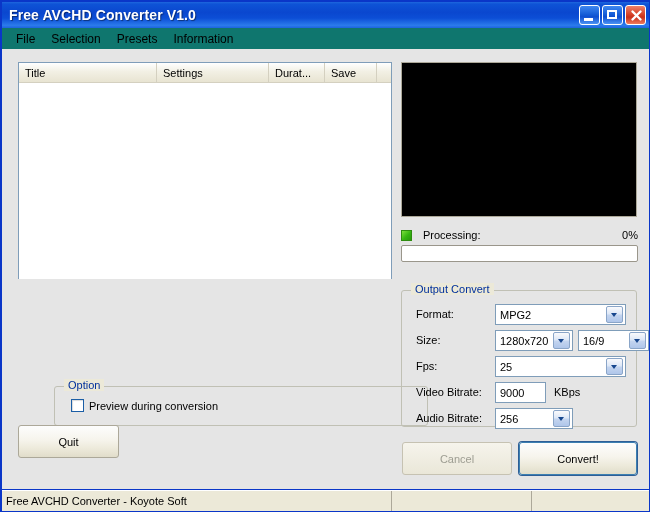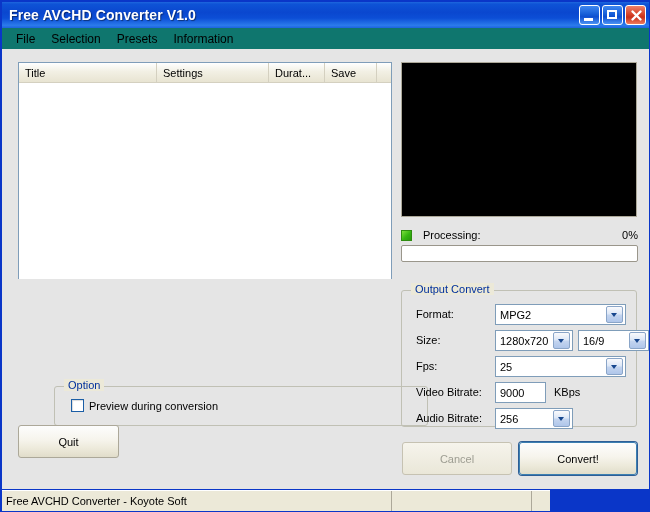--- a/index.html
+++ b/index.html
@@ -356,21 +356,21 @@
   .btn.disabled { color:#9D9D92; background: linear-gradient(to bottom,#F6F4EC,#EAE7D8); border-color:#C6C2B2; }
 
   #btn-quit    { left: 16px;  top: 376px; width: 101px; height: 33px; }
   #btn-cancel  { left: 400px; top: 393px; width: 110px; height: 33px; }
   #btn-convert { left: 517px; top: 393px; width: 118px; height: 33px; }
 
   
   .statusbar {
     position: absolute;
     left: 1px; top: 489px;
-    width: 548px; height: 21px;
+    width: 648px; height: 21px;
     background: #ECE9D8;
     display: flex;
     align-items: stretch;
     border-top: 1px solid #FFFFFF;
     box-sizing: border-box;
   }
   .sb-panel {
     font-size: 11px;
     color: #000;
     display: flex;

